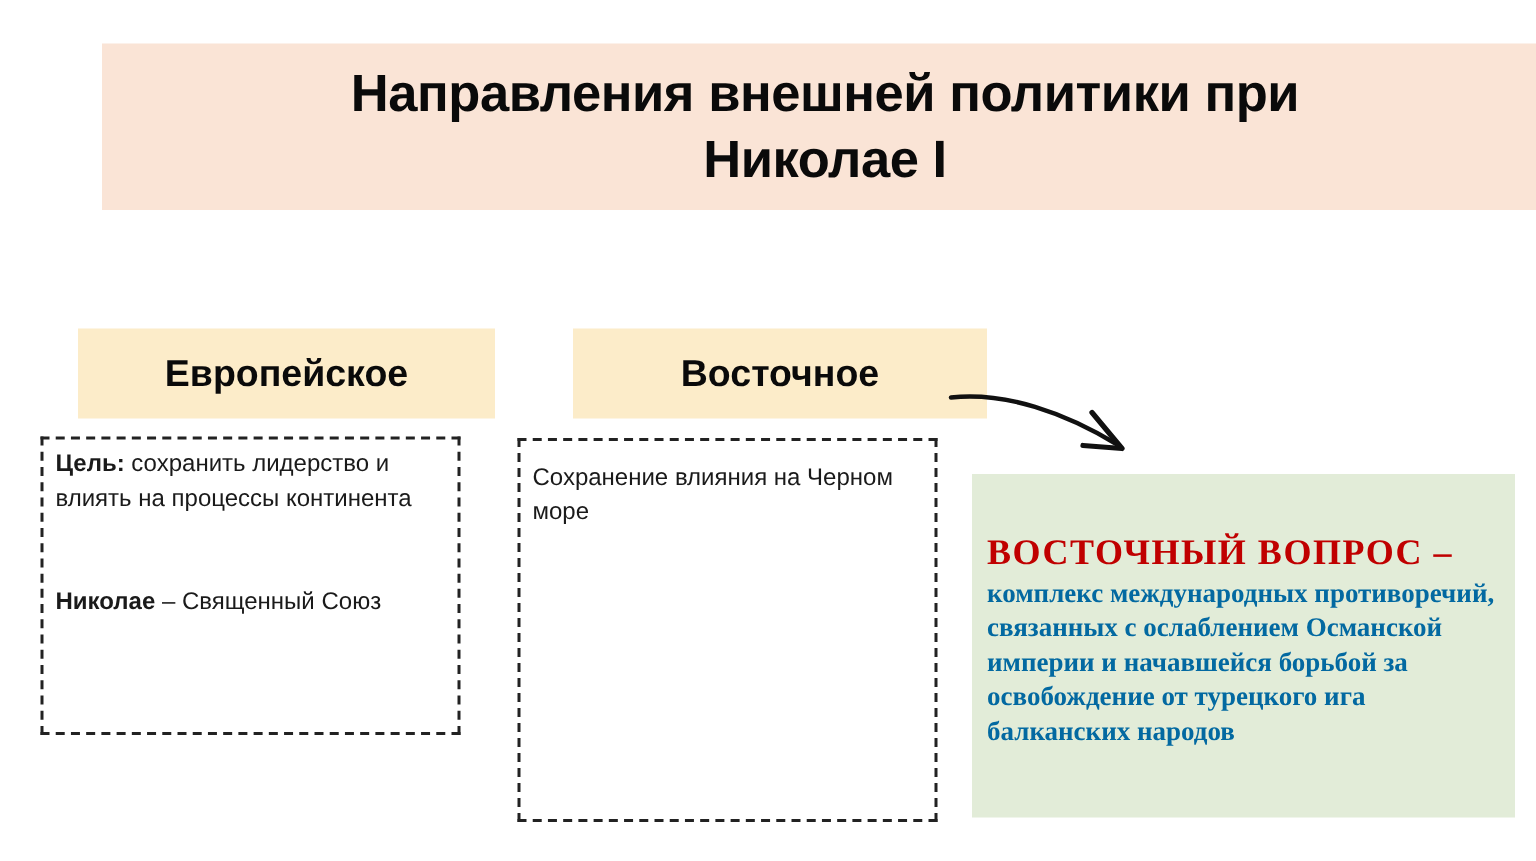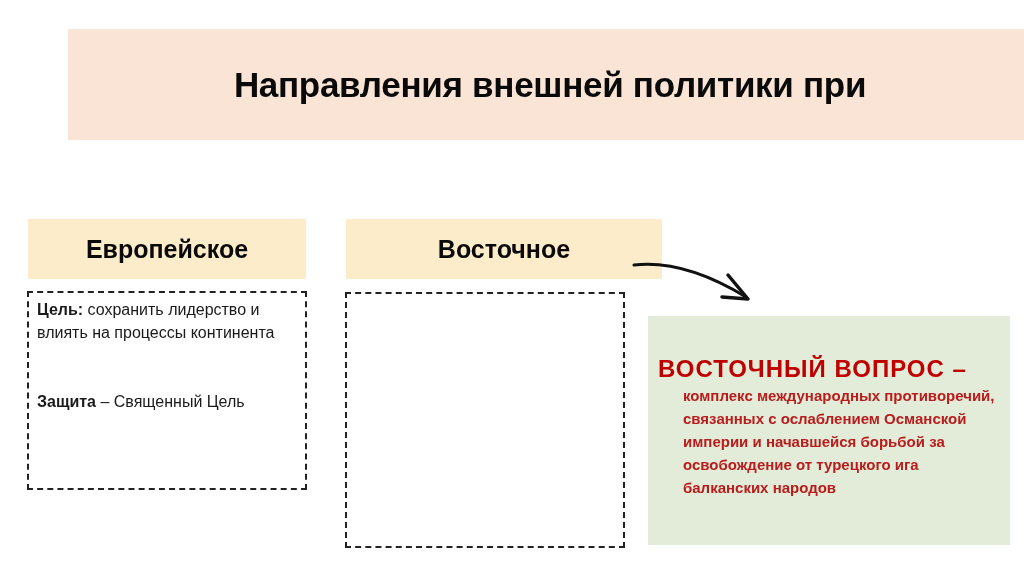--- a/index.html
+++ b/index.html
@@ -1,52 +1,54 @@
 <!DOCTYPE html>
 <html><head>
   <meta charset="utf-8">
   <style>
     html, body { margin:0; padding:0; }
     body { width:1024px; height:574px; background:#ffffff; position:relative; overflow:hidden; font-family:"Liberation Sans", sans-serif; color:#111; }
     .title-box { position:absolute; left:68px; top:29px; width:964px; height:111px; background:#fae4d6; display:flex; flex-direction:column; align-items:center; justify-content:center; }
     .title-box .line { font-family:"Liberation Sans", sans-serif; font-weight:bold; font-size:35px; line-height:44px; color:#0a0a0a; letter-spacing:-0.3px; }
-    .hdr { position:absolute; height:60px; background:#fcecc9; display:flex; align-items:center; justify-content:center; font-weight:bold; font-size:25px; color:#0a0a0a; }
+    .hdr { position:absolute; height:60px; background:#fcecc9; display:flex; align-items:center; justify-content:center; font-weight:bold; font-size:25px; color:#0a0a0a;margin-left:24px; }
     .hdr-eu { left:28px; top:219px; width:278px; }
-    .hdr-east { left:346px; top:219px; width:316px; }
+    .hdr-east { left:358px; top:219px; width:276px; }
     .dash { position:absolute; border:2px dashed #222; box-sizing:border-box; font-size:16px; line-height:23px; color:#1a1a1a; }
     .dash-eu { left:27px; top:291px; width:280px; height:199px; padding:5px 8px; }
     .dash-east { left:345px; top:292px; width:280px; height:256px; padding:3px 8px; }
     .dash p { margin:0; }
     .gap-eu { height:46px; }
     .gap-east { height:10px; }
     b { font-weight:bold; }
     .red { color:#c00000; font-weight:bold; }
-    .green { position:absolute; left:648px; top:316px; width:362px; height:229px; background:#e2ecd8; box-sizing:border-box; padding:38px 10px 0 10px; }
+    .green { position:absolute; left:648px; top:316px; width:362px; height:229px; background:#e2ecd8; box-sizing:border-box; padding:38px 10px 0 10px;font-family:Liberation Serif, serif; }
     .green .term { color:#c00000; font-weight:bold; font-size:24px; line-height:30px; letter-spacing:1px; }
-    .green .def { font-weight:bold; font-size:15px; line-height:23px; color:#b91c1c;margin-left:25px; }
+    .green .def { font-weight:bold; font-size:18px; line-height:23px; color:#0369a1; }
     .arrow { position:absolute; left:630px; top:255px; width:130px; height:60px; }
   </style>
 </head>
 <body>
 
 <div class="title-box">
   <div class="line">Направления внешней политики при</div>
+  <div class="line">Николае I</div>
 </div>
 
 <div class="hdr hdr-eu">Европейское</div>
 <div class="hdr hdr-east">Восточное</div>
 
 <div class="dash dash-eu">
   <p><b>Цель:</b><span> сохранить лидерство и влиять на процессы континента</span></p>
   <div class="gap-eu"></div>
-  <p><b>Защита</b><span> – Священный Цель</span></p>
+  <p><b>Николае</b><span> – Священный Союз</span></p>
 </div>
 
 <div class="dash dash-east">
   <div class="gap-east"></div>
+  <p>Сохранение влияния на Черном море</p>
   <div class="gap-east"></div>
 </div>
 
 <svg class="arrow" viewBox="0 0 130 60">
   <path d="M4 10 C 40 6, 80 20, 116 42" fill="none" stroke="#111" stroke-width="3" stroke-linecap="round"></path>
   <path d="M98 20 L118 44 L92 42" fill="none" stroke="#111" stroke-width="3.5" stroke-linecap="round" stroke-linejoin="round"></path>
 </svg>
 
 <div class="green">
   <div class="term">ВОСТОЧНЫЙ ВОПРОС –</div>

